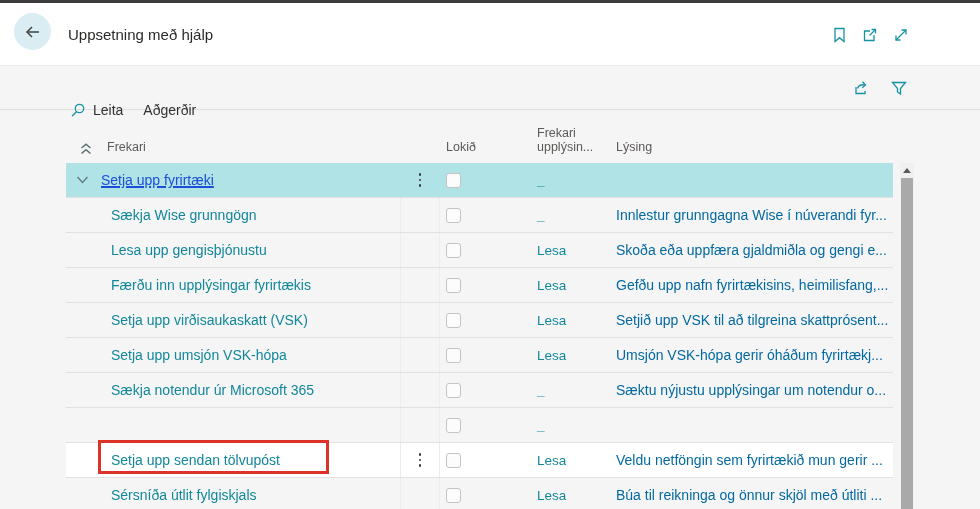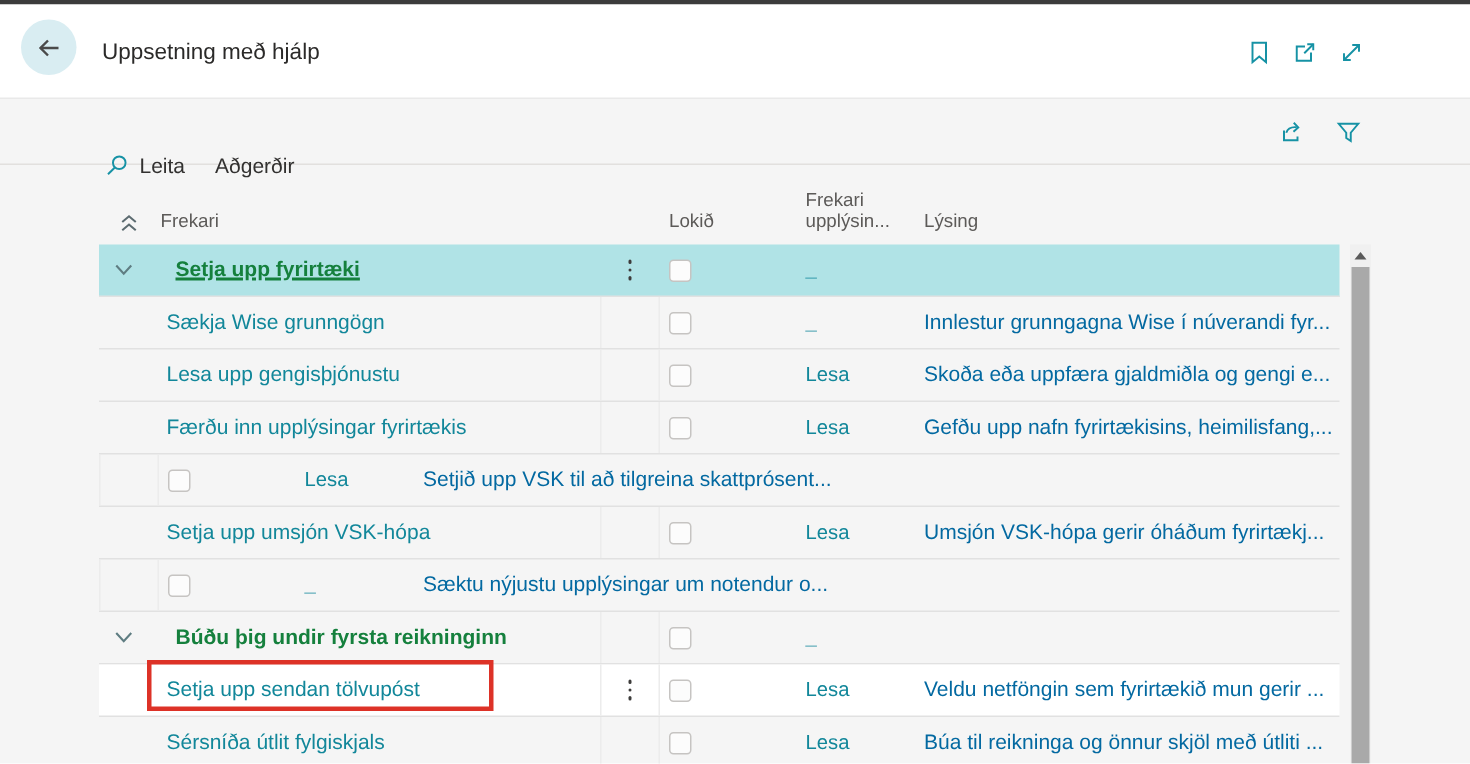--- a/index.html
+++ b/index.html
@@ -43,21 +43,21 @@
   .group .title-cell { padding-left:35px; }
   .grid-header .title-cell { padding-left:41px; }
   .gutter-cell { width:40px; display:flex; align-items:center; justify-content:center; align-self:stretch;
                  border-left:1px solid #ececec; border-right:1px solid #ececec; }
   .grid-header .gutter-cell, .selected .gutter-cell { border-color:transparent; }
   .check-cell { width:91px; padding-left:6px; }
   .more-cell  { width:79px; padding-left:6px; }
   .desc-cell  { flex:1 1 auto; padding-left:6px; overflow:hidden; white-space:nowrap; }
 
   .row-title { font-size:14px; color:#12879a; }
-  .group .row-title { color:#15803d; font-weight:bold;margin-left:16px; }
+  .group .row-title { color:#1d4ed8; font-weight:normal; }
   .underline .row-title { text-decoration:underline; text-decoration-thickness:1.5px; }
 
   .chevron { position:absolute; left:10px; top:50%; transform:translateY(-50%); display:flex; }
   .collapse-all { position:absolute; left:12px; bottom:7px; display:flex; }
 
   .dots { display:flex; flex-direction:column; gap:3px; }
   .dots i { width:2.6px; height:2.6px; background:#3d3c3b; border-radius:50%; }
 
   .checkbox { display:block; width:15px; height:15px; background:#fcfcfc; border:1px solid #c6c4c2; border-radius:3px; }
 
@@ -261,20 +261,24 @@
     </div>
     <div class="cell more-cell">
       <span class="more-link">Lesa</span>
     </div>
     <div class="cell desc-cell">
       <span class="desc-text">Gefðu upp nafn fyrirtækisins, heimilisfang,...</span>
     </div>
 
   </div>
           <div class="row">
+    <div class="cell title-cell">
+      
+      <span class="row-title">Setja upp virðisaukaskatt (VSK)</span>
+    </div>
     <div class="cell gutter-cell">
       <span class="dots" style="visibility: hidden;">
                 <i></i>
                 <i></i>
                 <i></i>
               </span>
     </div>
     <div class="cell check-cell">
       <span class="checkbox"></span>
     </div>
@@ -303,20 +307,24 @@
     </div>
     <div class="cell more-cell">
       <span class="more-link">Lesa</span>
     </div>
     <div class="cell desc-cell">
       <span class="desc-text">Umsjón VSK-hópa gerir óháðum fyrirtækj...</span>
     </div>
 
   </div>
           <div class="row">
+    <div class="cell title-cell">
+      
+      <span class="row-title">Sækja notendur úr Microsoft 365</span>
+    </div>
     <div class="cell gutter-cell">
       <span class="dots" style="visibility: hidden;">
                 <i></i>
                 <i></i>
                 <i></i>
               </span>
     </div>
     <div class="cell check-cell">
       <span class="checkbox"></span>
     </div>
@@ -328,21 +336,20 @@
     </div>
 
   </div>
           <div class="row group">
     <div class="cell title-cell">
       <span class="chevron">
         <svg width="13" height="9" viewBox="0 0 13 9" fill="none" stroke="#5f7d82" stroke-width="1.4">
           <polyline points="1.5 1.5 6.5 7 11.5 1.5"></polyline>
         </svg>
       </span>
-      <span class="row-title">Búðu þig undir fyrsta reikninginn</span>
     </div>
     <div class="cell gutter-cell">
       <span class="dots" style="visibility: hidden;">
                 <i></i>
                 <i></i>
                 <i></i>
               </span>
     </div>
     <div class="cell check-cell">
       <span class="checkbox"></span>

